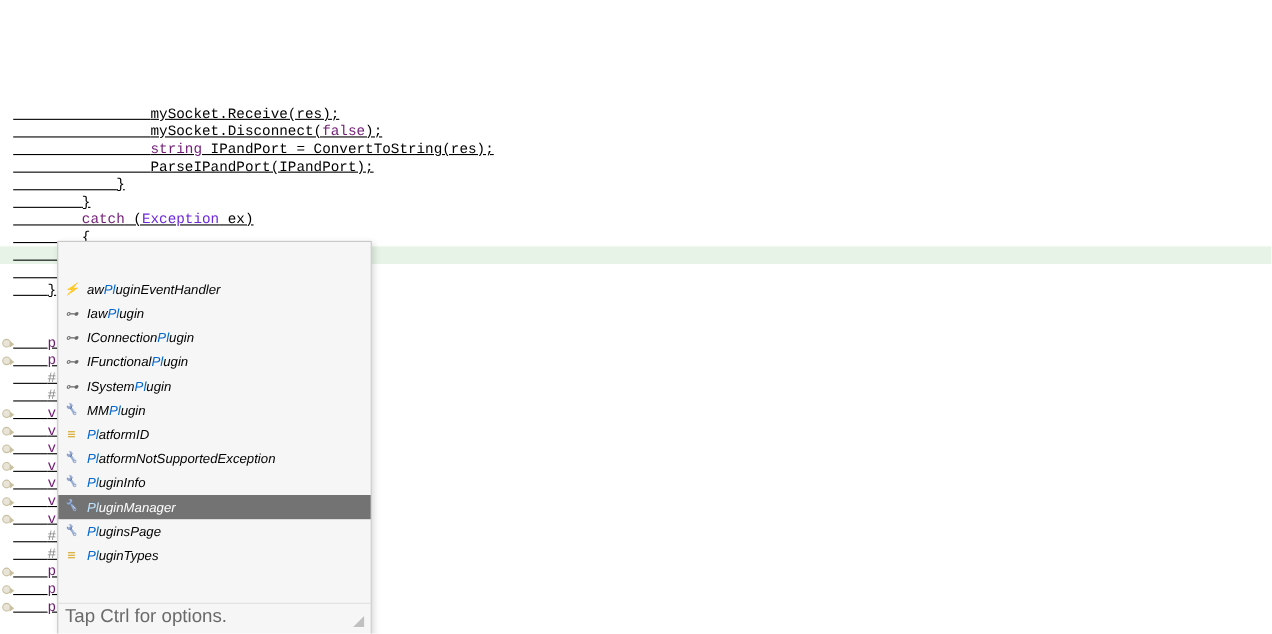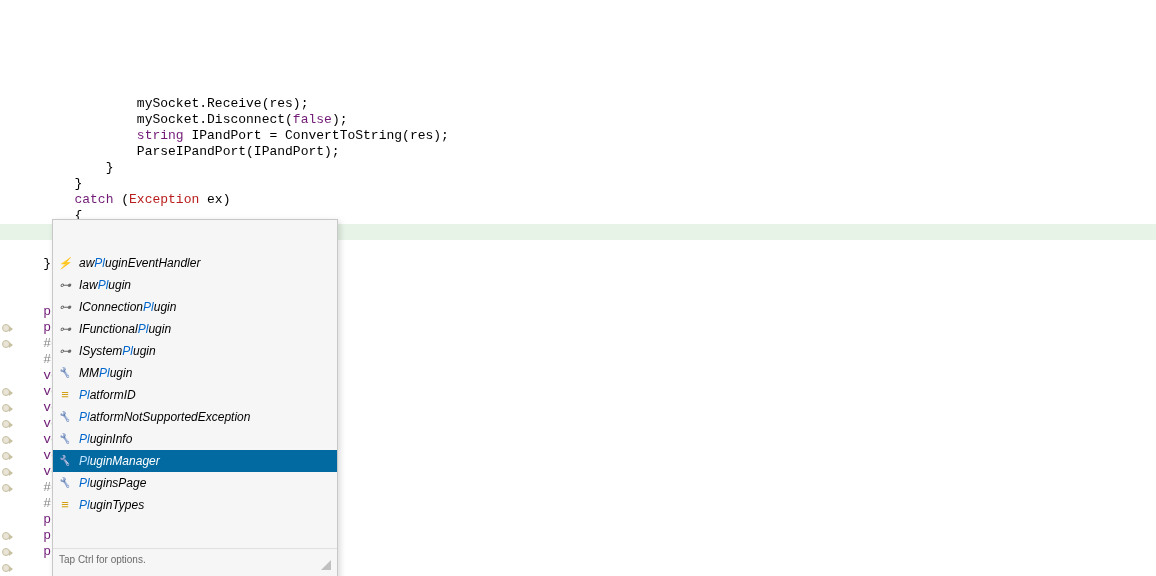--- a/index.html
+++ b/index.html
@@ -8,37 +8,37 @@
     font-size: 13px;
     line-height: 16px;
     background:#fff;
     color:#000;
     width:1156px;
     height:576px;
     overflow:hidden;
     white-space:pre;
   }
   .code { position:relative; }
-  .line { display:flex; height:16px; align-items:flex-end; }
+  .line { display:flex; height:16px; align-items:flex-start;text-decoration:underline; }
   .gutter { width:12px; flex:none; position:relative; }
   .glyph {
     position:absolute; left:2px; top:4px; width:8px; height:8px;
     border-radius:50%;
     background:#e8e4d8;
     border:1px solid #c8c0a0;
   }
   .glyph.arrow::after{
     content:''; position:absolute; left:6px; top:1px;
     border-left:4px solid #c8c0a0;
     border-top:3px solid transparent;
     border-bottom:3px solid transparent;
   }
   .txt { flex:1; }
   .kw { color:#701a75; }
-  .type { color:#b91c1c; }
+  .type { color:#6d28d9; }
   .plain { color:#000; }
   .pale { color:#888; }
   .highlight-line { background:#e6f3e6; }
   .cursor { display:inline-block; width:1px; height:14px; background:#000; vertical-align:middle; margin-left:1px; }
   
   .popup {
     position:absolute;
     left:52px;
     top:155px;
     width:286px;
@@ -48,42 +48,42 @@
     font-family:'Segoe UI',Tahoma,sans-serif;
     font-size:12px;
   }
   .popup-item {
     display:flex;
     align-items:center;
     height:22px;
     padding:0 4px;
     font-style:italic;
   }
-  .popup-item.selected { background:#0369a1; color:#fff; }
+  .popup-item.selected { background:#737373; color:#fff; }
   .popup-icon {
     width:16px; height:16px;
     display:flex; align-items:center; justify-content:center;
     margin-right:6px;
     flex:none;
   }
   .icon-event::before { content:'⚡'; color:#b8860b; font-size:11px; }
   .icon-interface::before { content:'⊶'; color:#6b6b6b; font-size:12px; }
   .icon-class::before { content:'🔧'; font-size:10px; filter:hue-rotate(30deg); }
   .icon-enum::before { content:'≡'; color:#d4a017; font-size:13px; font-weight:bold; }
   .popup .hl { color:#0066cc; }
   .popup-item.selected .hl { color:#bde3ff; }
   .popup-footer {
     height:22px;
     display:flex;
     align-items:center;
     justify-content:space-between;
     padding:0 6px;
     color:#6a6a6a;
     border-top:1px solid #e0e0e0;
-    font-size:10px;
+    font-size:17px;
   }
   .resize-grip {
     width:20px;height:20px;
     position:relative;
   }
   .resize-grip::before{
     content:''; position:absolute; right:0; bottom:0;
     width:0;height:0;
     border-right:10px solid #c0c0c0;
     border-top:10px solid transparent;

